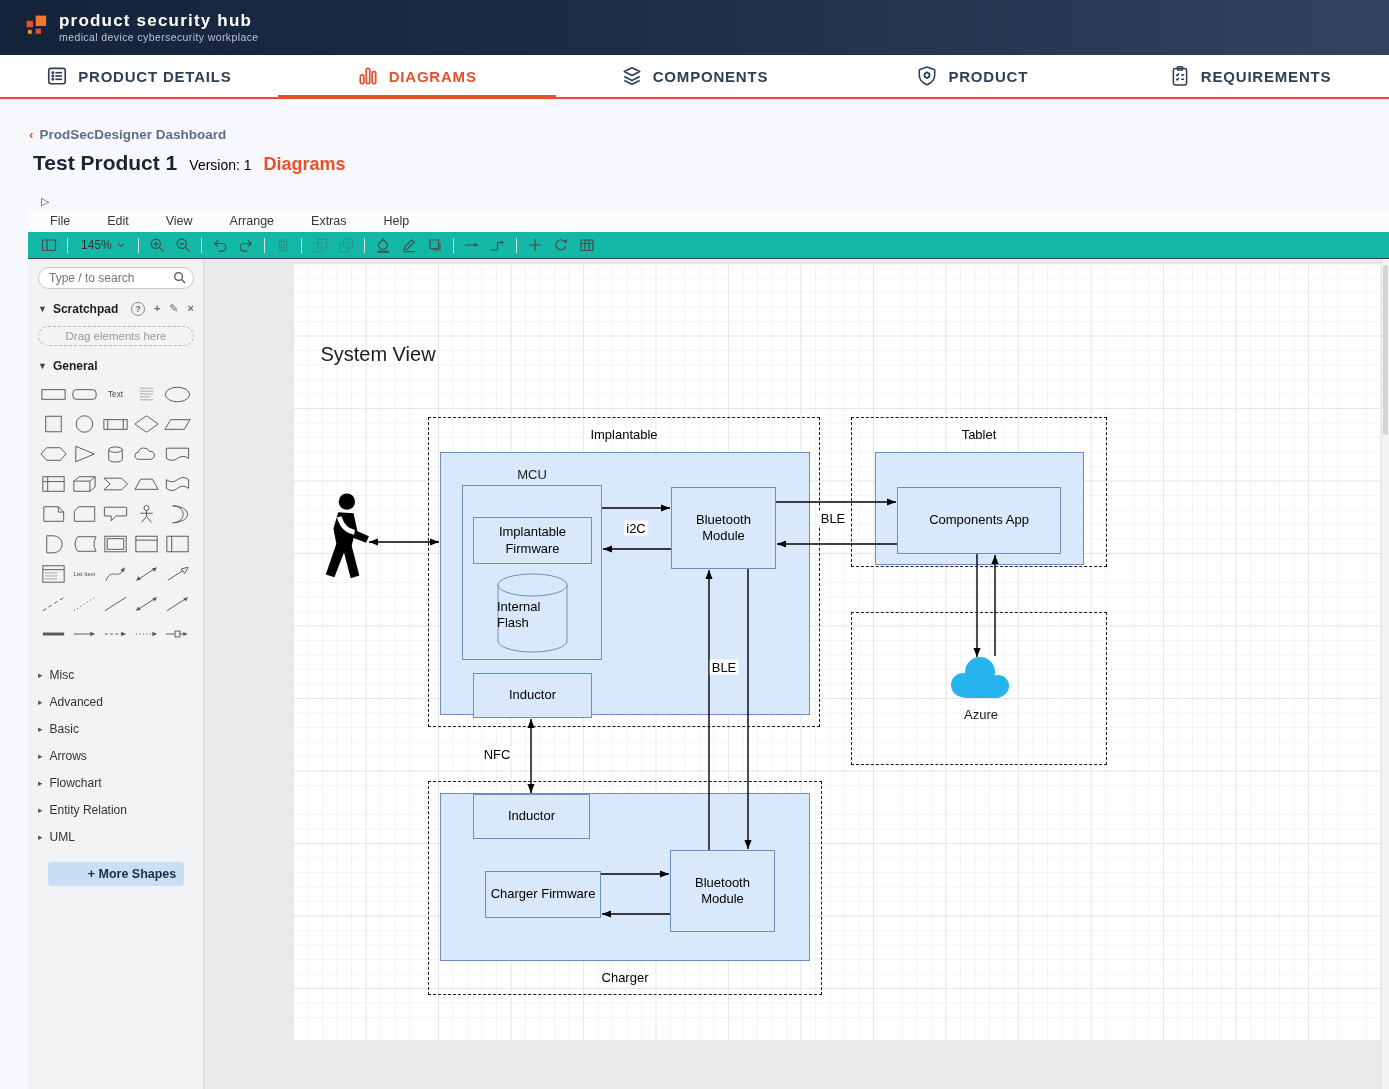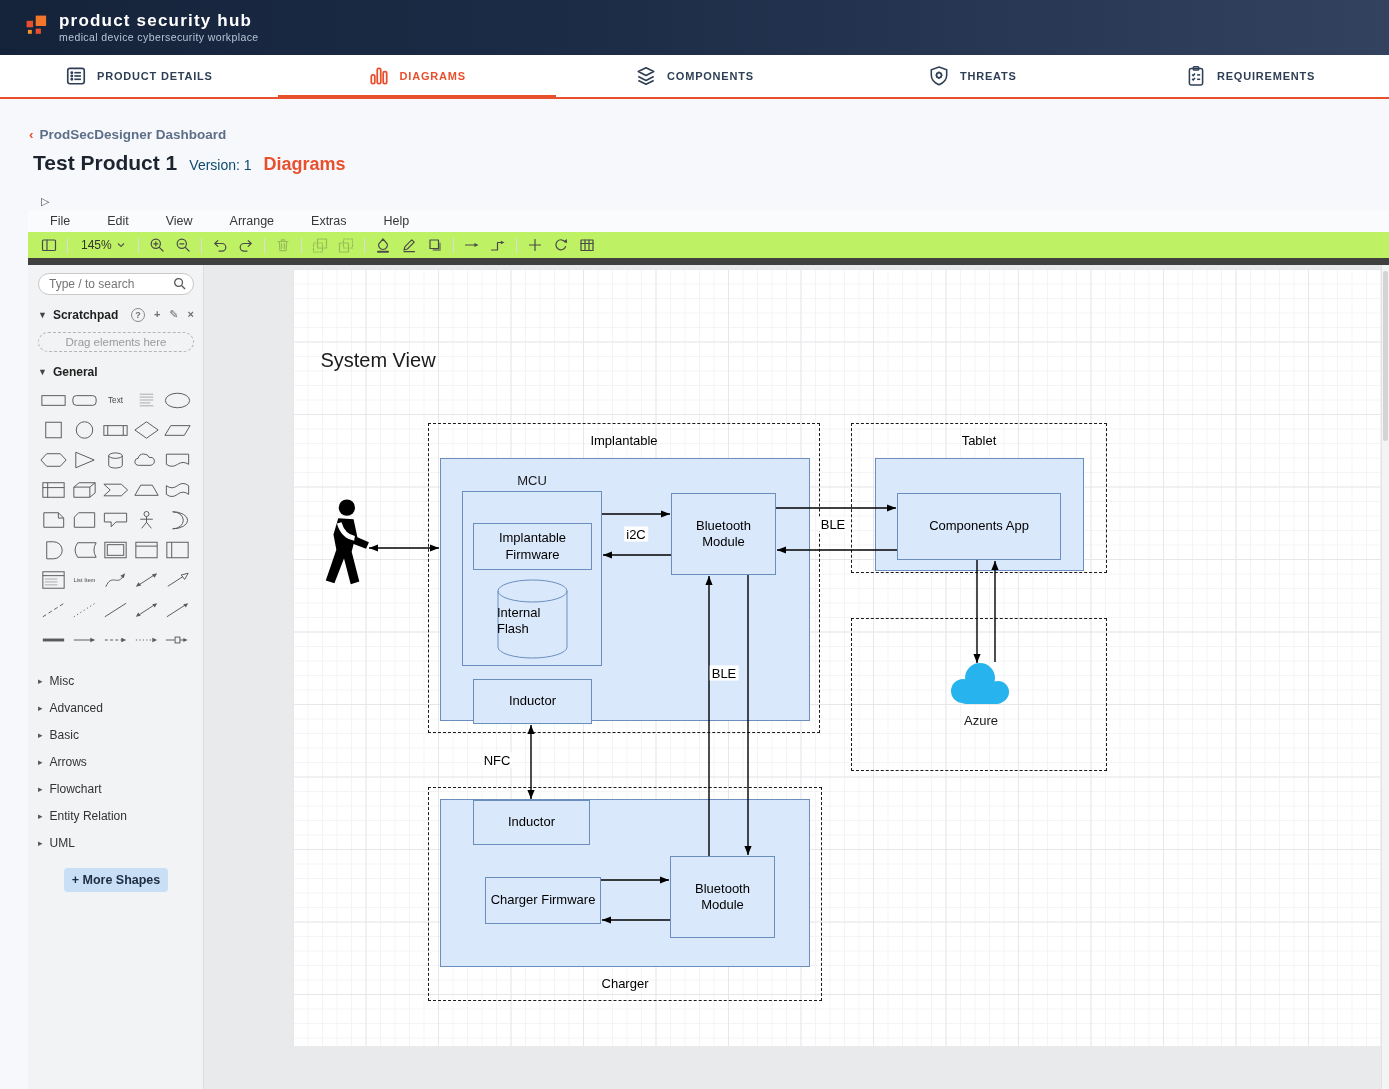--- a/index.html
+++ b/index.html
@@ -10,43 +10,43 @@
   
   .hdr{height:55px;flex:0 0 55px;background:linear-gradient(90deg,#15233a 0%,#1d2c47 45%,#33425e 100%);
        display:flex;align-items:center;padding-left:24px;gap:9px;}
   .hdr .brand-txt{line-height:1.05;}
   .brand-name{color:#fff;font-size:17px;font-weight:bold;letter-spacing:1.2px;}
   .brand-tag{color:#b9c4d6;font-size:10.5px;margin-top:3px;letter-spacing:.4px;}
 
   
   .tabbar{height:42px;flex:0 0 42px;background:#fff;display:flex;border-bottom:2px solid #e8502d;}
   .tab{flex:1;display:flex;align-items:center;justify-content:center;gap:10px;cursor:pointer;
-       color:#2e3f55;font-size:11px;font-weight:bold;letter-spacing:.8px;position:relative;}
+       color:#2e3f55;font-size:15px;font-weight:bold;letter-spacing:.8px;position:relative;}
   .tab .tab-ic svg{display:block;}
   .tab.active{color:#e8502d;}
   .tab.active::after{content:"";position:absolute;left:0;right:0;bottom:-2px;height:4px;background:#e8502d;}
 
   
   .chead{padding-left:29px;}
   .crumb{margin-top:28px;font-size:13.5px;font-weight:bold;color:#5d6f88;cursor:pointer;}
   .crumb .chev{color:#e8502d;margin-right:6px;font-weight:bold;}
   .trow{margin-top:5px;display:flex;align-items:baseline;gap:8px;}
   .trow h1{margin:4px;font-size:21px;color:#1c2430;}
-  .trow .ver{font-size:14px;color:#0c4a6e;}
+  .trow .ver{font-size:14px;color:#000000;}
   .trow .sec{font-size:18px;font-weight:bold;color:#e8502d;margin-left:4px;}
   .expander{margin-top:16px;margin-left:12px;font-size:11px;color:#444;height:15px;cursor:pointer;width:14px;}
   .add-btn{margin-top:11px;display:inline-flex;align-items:center;background:#e44d26;color:#fff;border:none;
        border-radius:5px;height:30px;padding:0 14px;font-size:13.5px;font-family:inherit;cursor:pointer;}
   .chead .btn-row{margin-bottom:6px;}
 
   
   .editor{flex:1;margin-left:28px;display:flex;flex-direction:column;min-height:0;}
   .menubar{height:22px;flex:0 0 22px;background:#fafbfc;display:flex;align-items:center;padding-left:13px;gap:19px;}
   .menu-item{font-size:12.5px;color:#373737;padding:2px 9px;cursor:pointer;border-radius:3px;}
-  .toolbar{height:26px;flex:0 0 26px;background:#bef264;border-bottom:7px solid #404040;
+  .toolbar{height:26px;flex:0 0 26px;background:#14b8a6;border-bottom:1px solid #404040;
        display:flex;align-items:center;padding-left:8px;}
   .tbtn{width:26px;height:22px;display:flex;align-items:center;justify-content:center;cursor:pointer;border-radius:3px;}
   .tbtn.disabled{opacity:.32;}
   .tsep{width:1px;height:15px;background:#dcdcdc;margin:0 5px;}
   .zoomctl{display:flex;align-items:center;gap:5px;font-size:12px;color:#333;padding:0 8px;cursor:pointer;}
 
   .ebody{flex:1;display:flex;min-height:0;}
 
   
   .spanel{width:176px;flex:0 0 176px;background:#f1f3f4;border-right:1px solid #dddddd;
@@ -63,21 +63,21 @@
         text-align:center;line-height:12px;font-size:9px;}
   .dragbox{margin-top:10px;border:1px dashed #b5b5b5;border-radius:12px;height:18px;display:flex;
         align-items:center;justify-content:center;color:#9a9a9a;font-size:11.5px;font-weight:normal;}
   .shape-grid{margin-top:6px;display:grid;grid-template-columns:repeat(5,31px);grid-auto-rows:30px;}
   .shape-cell{display:flex;align-items:center;justify-content:center;cursor:pointer;border-radius:3px;}
   .shape-cell svg{display:block;}
   .sections{margin-top:12px;}
   .sect{display:flex;align-items:center;gap:7px;color:#333;padding:6.5px 0;cursor:pointer;font-weight:normal;}
   .sect .rc{font-size:9px;color:#555;}
   .more-btn{margin:12px auto 0;display:flex;align-items:center;justify-content:center;width:104px;height:24px;
-        background:#c9dff5;border-radius:4px;color:#1c2d40;font-size:12.5px;font-weight:bold;cursor:pointer;}
+        background:#c9dff5;border-radius:4px;color:#1c2d40;font-size:12.5px;font-weight:bold;cursor:pointer;padding-left:32px;}
 
   
   .canvas-area{flex:1;background:#e9eaeb;position:relative;overflow:hidden;display:flex;}
   .page{position:absolute;left:89px;top:4px;width:1089px;height:777px;background:#fff;
       background-image:
         linear-gradient(#e7e7ea 1px,transparent 1px),
         linear-gradient(90deg,#e7e7ea 1px,transparent 1px),
         linear-gradient(#f4f4f6 1px,transparent 1px),
         linear-gradient(90deg,#f4f4f6 1px,transparent 1px);
       background-size:72.5px 72.5px,72.5px 72.5px,14.5px 14.5px,14.5px 14.5px;}
@@ -153,21 +153,21 @@
         <span>COMPONENTS</span>
       </div>
       <div class="tab">
         <span class="tab-ic">
           <svg width="22" height="22" viewBox="0 0 20 20" fill="none" stroke="currentColor" stroke-width="1.4">
             <path d="M10,1.8 l7,2.6 v4.8 c0,4.8 -3.4,7.4 -7,8.8 c-3.6,-1.4 -7,-4 -7,-8.8 V4.4 z"></path>
             <circle cx="10" cy="9.3" r="2.2"></circle>
             <path d="M10,5.9 v1.3 M10,11.4 v1.3 M6.8,9.3 h1.3 M11.9,9.3 h1.3 M7.8,7.1 l0.9,0.9 M11.3,10.6 l0.9,0.9 M12.2,7.1 l-0.9,0.9 M8.7,10.6 l-0.9,0.9"></path>
           </svg>
         </span>
-        <span>THREATS</span>
+        <span>PRODUCT</span>
       </div>
       <div class="tab">
         <span class="tab-ic">
           <svg width="22" height="22" viewBox="0 0 20 20" fill="none" stroke="currentColor" stroke-width="1.4">
             <rect x="4" y="3.2" width="12" height="15" rx="1.5"></rect>
             <rect x="7.5" y="1.6" width="5" height="3" rx="1"></rect>
             <path d="M6.5,8.6 l1,1 1.6,-1.8"></path>
             <line x1="11" y1="9" x2="13.8" y2="9"></line>
             <path d="M6.5,12.6 l1,1 1.6,-1.8"></path>
             <line x1="11" y1="13" x2="13.8" y2="13"></line>

